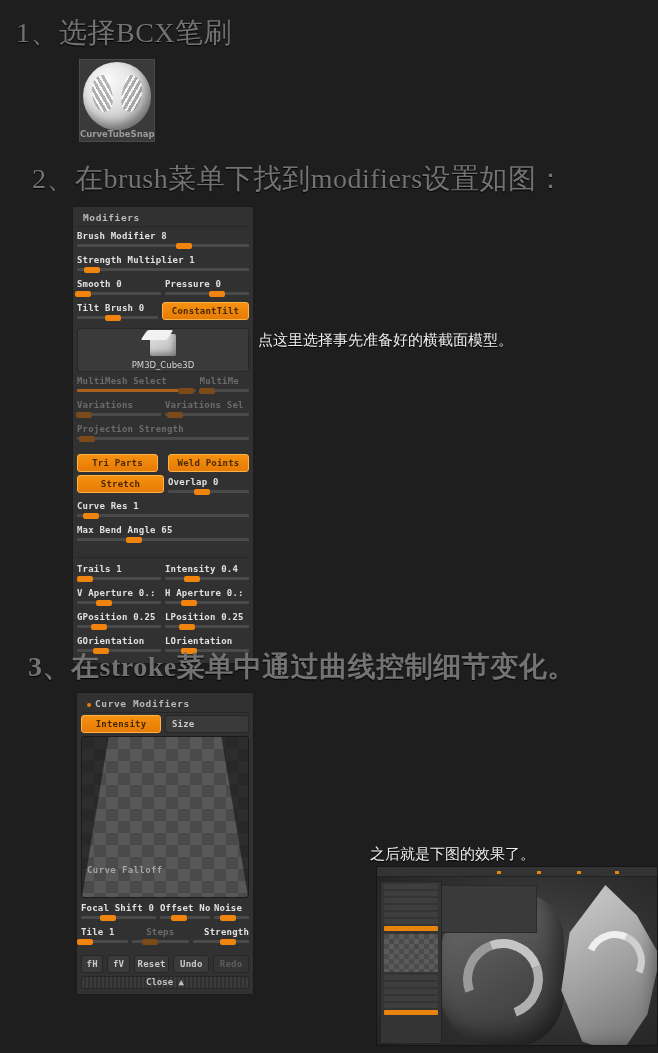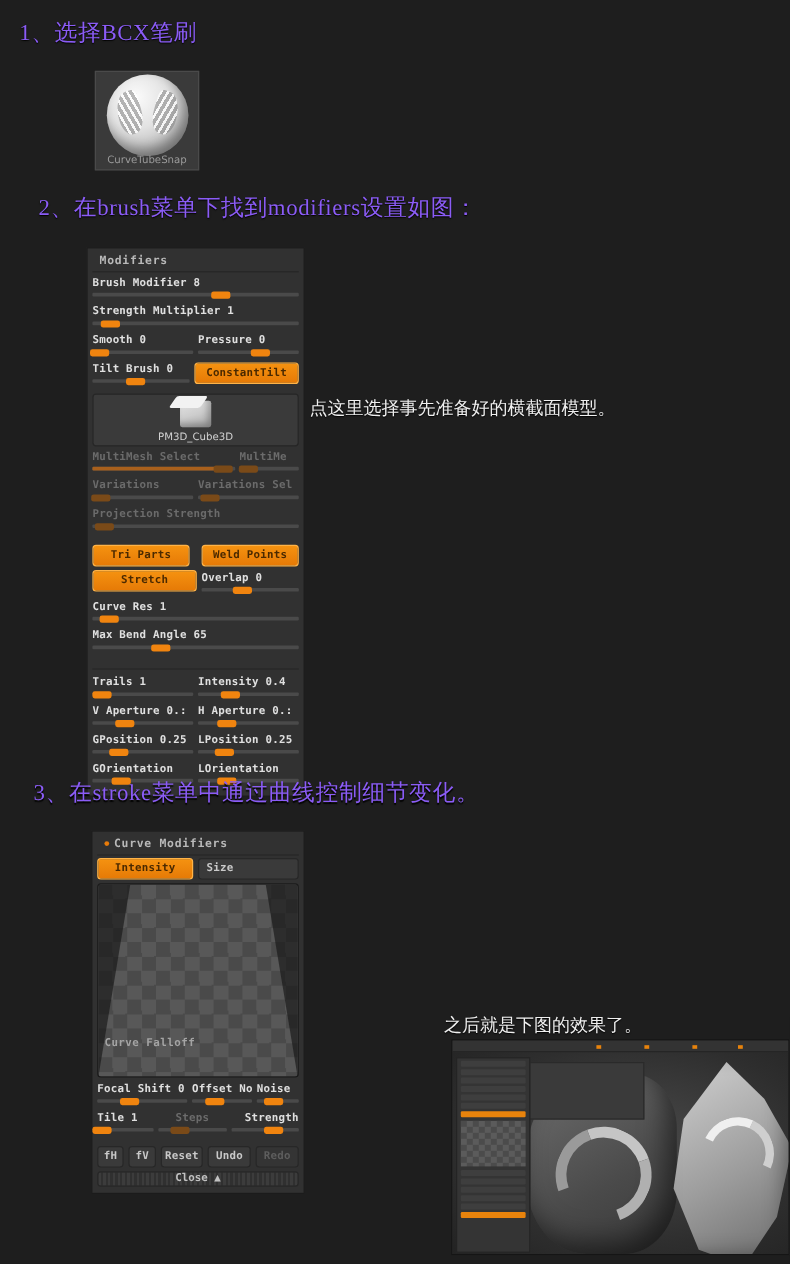--- a/index.html
+++ b/index.html
@@ -6,49 +6,50 @@
   body {
     width: 658px; height: 1053px;
     background: #1e1e1e;
     font-family: "Liberation Sans", sans-serif;
     overflow: hidden;
     position: relative;
   }
 
   
   .heading {
-    color: #8b5cf6;
+    color: #737373;
     font-family: "Liberation Serif", serif;
-    font-size: 19px;
+    font-size: 28px;
     letter-spacing: 0.5px;
     position: absolute;
     white-space: nowrap;
     text-shadow: 0 1px 1px #000;
   }
   #h1 { left: 16px;  top: 14px; }
   #h2 { left: 32px;  top: 160px; }
-  #h3 { left: 28px;  top: 648px; }
+  #h3 { left: 28px;  top: 648px; font-weight: bold; }
 
   .note {
     color: #efefef;
     font-family: "Liberation Serif", serif;
     font-size: 15px;
     position: absolute;
     white-space: nowrap;
     text-shadow: 0 1px 1px #000;
   }
   #note-cube   { left: 258px; top: 331px; }
   #note-result { left: 370px; top: 845px; }
 
   
   #brush-thumb {
     position: absolute; left: 79px; top: 59px;
-    width: 87px; height: 83px;
+    width: 76px; height: 83px;
     background: #3a3a3a;
     border: 1px solid #4a4a4a;
+    font-weight: bold;
   }
   #brush-sphere {
     position: absolute; left: 50%; top: 36px;
     transform: translate(-50%,-50%);
     width: 68px; height: 68px; border-radius: 50%;
     background:
       radial-gradient(circle at 36% 28%, #fbfbfb 0%, #e2e2e2 40%, #b9b9b9 72%, #8e8e8e 100%);
     box-shadow: inset -4px -6px 10px rgba(0,0,0,.35);
   }
   #brush-sphere::before, #brush-sphere::after {

